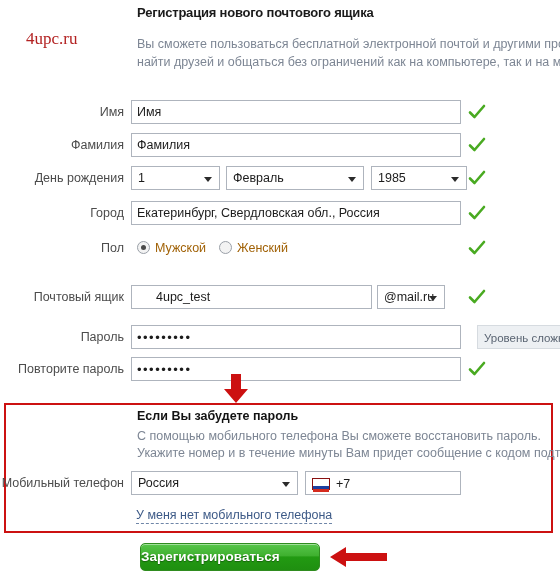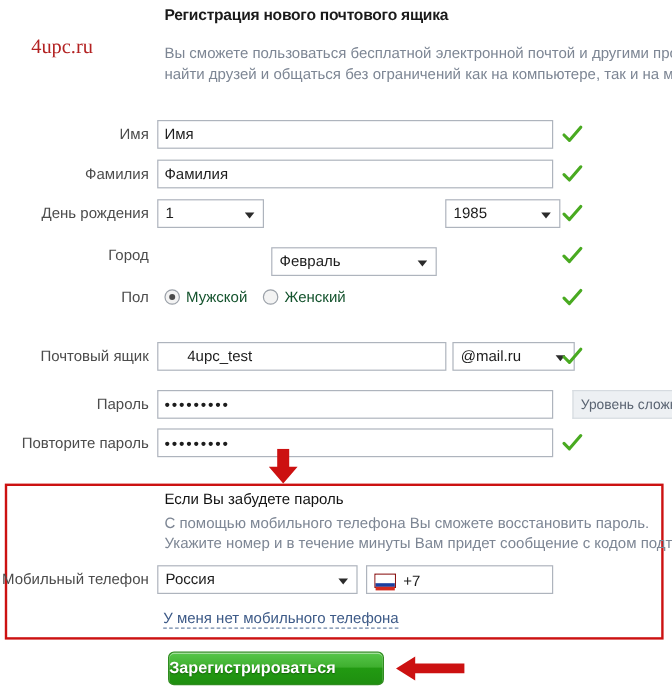--- a/index.html
+++ b/index.html
@@ -119,21 +119,21 @@
   .check {
     position: absolute;
     width: 18px; height: 18px;
   }
   .check svg { display:block; }
 
   
   .radio-wrap {
     position: absolute;
     font-size: 12.5px;
-    color: #14532d;
+    color: #a16207;
     line-height: 16px;
     white-space: nowrap;
   }
   .radio {
     display: inline-block;
     width: 13px; height: 13px;
     border-radius: 50%;
     border: 1px solid #9aa0a8;
     background: #f3f3f3;
     vertical-align: -2px;
@@ -187,21 +187,21 @@
     width: 32px;
     height: 30px;
   }
 
   
   .rec-title {
     position: absolute;
     left: 137px;
     top: 409px;
     font-size: 12.5px;
-    font-weight: normal;
+    font-weight: bold;
     color: #121212;
     white-space: nowrap;
   }
   .rec-desc {
     position: absolute;
     left: 137px;
     top: 428px;
     font-size: 12.5px;
     line-height: 17px;
     color: #7d8694;
@@ -302,37 +302,38 @@
         </svg>
     </div>
   </div>
 
   <div class="row" style="top:166px;">
     <div class="lbl">День рождения</div>
     <div class="sel" style="left:131px; top:0; width:89px;">
       <span>1</span>
       <span class="caret"></span>
     </div>
-    <div class="sel" style="left:226px; top:0; width:138px;margin-top:40px;">
+    <div class="sel" style="left:226px; top:0; width:138px;">
       <span>Февраль</span>
       <span class="caret"></span>
     </div>
     <div class="sel" style="left:371px; top:0; width:96px;">
       <span>1985</span>
       <span class="caret"></span>
     </div>
     <div class="check" style="left:468px; top:3px;">
       <svg width="18" height="18" viewBox="0 0 18 18">
           <path d="M2 9.5 L6.5 14 L16 3" stroke="#49aa21" stroke-width="2.6" fill="none" stroke-linecap="round" stroke-linejoin="round"></path>
         </svg>
     </div>
   </div>
 
   <div class="row" style="top:201px;">
     <div class="lbl">Город</div>
+    <input class="txt" style="left: 131px; top: 0px; width: 330px;" value="Екатеринбург, Свердловская обл., Россия">
     <div class="check" style="left:468px; top:3px;">
       <svg width="18" height="18" viewBox="0 0 18 18">
           <path d="M2 9.5 L6.5 14 L16 3" stroke="#49aa21" stroke-width="2.6" fill="none" stroke-linecap="round" stroke-linejoin="round"></path>
         </svg>
     </div>
   </div>
 
   <div class="row" style="top:236px;">
     <div class="lbl">Пол</div>
     <div class="radio-wrap" style="left:137px; top:4px;">
@@ -341,21 +342,21 @@
     <div class="check" style="left:468px; top:3px;">
       <svg width="18" height="18" viewBox="0 0 18 18">
           <path d="M2 9.5 L6.5 14 L16 3" stroke="#49aa21" stroke-width="2.6" fill="none" stroke-linecap="round" stroke-linejoin="round"></path>
         </svg>
     </div>
   </div>
 
   <div class="row" style="top:285px;">
     <div class="lbl">Почтовый ящик</div>
     <input class="txt" style="left: 131px; top: 0px; width: 241px; padding-left: 24px;" value="4upc_test">
-    <div class="sel" style="left:377px; top:0; width:102px;">
+    <div class="sel" style="left:377px; top:0; width:68px;">
       <span>@mail.ru</span>
       <span class="caret"></span>
     </div>
     <div class="check" style="left:468px; top:3px;">
       <svg width="18" height="18" viewBox="0 0 18 18">
           <path d="M2 9.5 L6.5 14 L16 3" stroke="#49aa21" stroke-width="2.6" fill="none" stroke-linecap="round" stroke-linejoin="round"></path>
         </svg>
     </div>
   </div>
 

